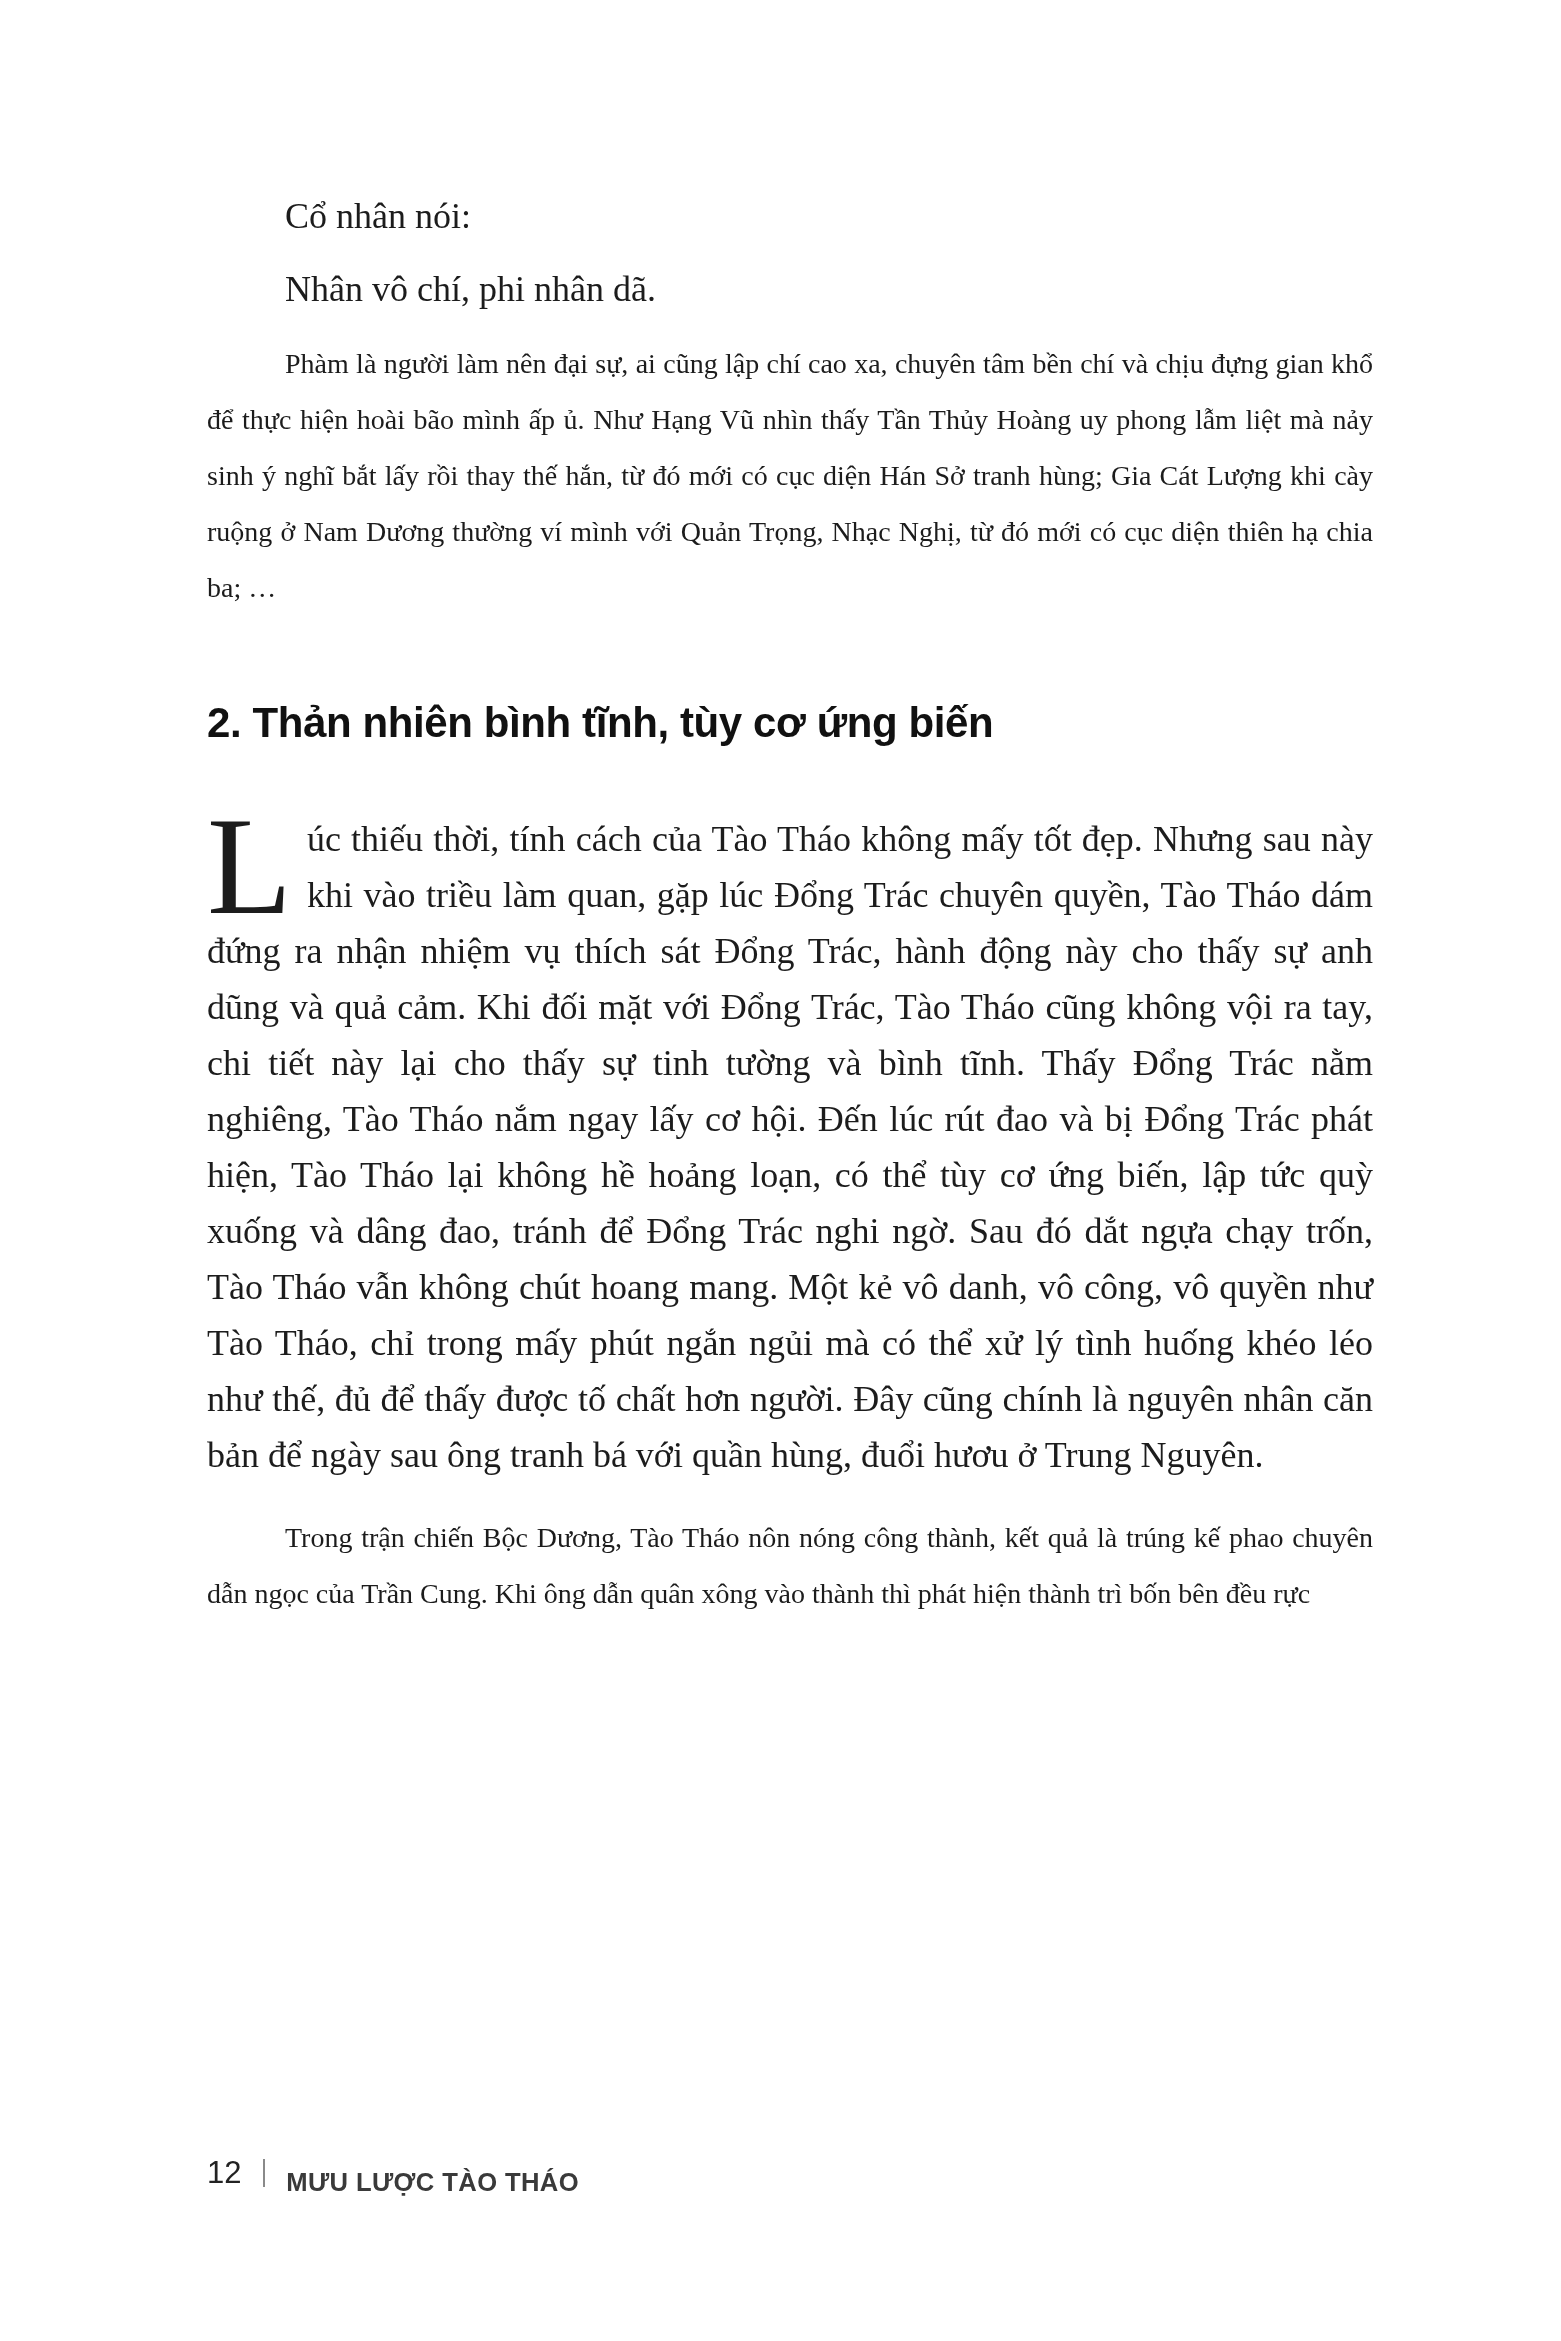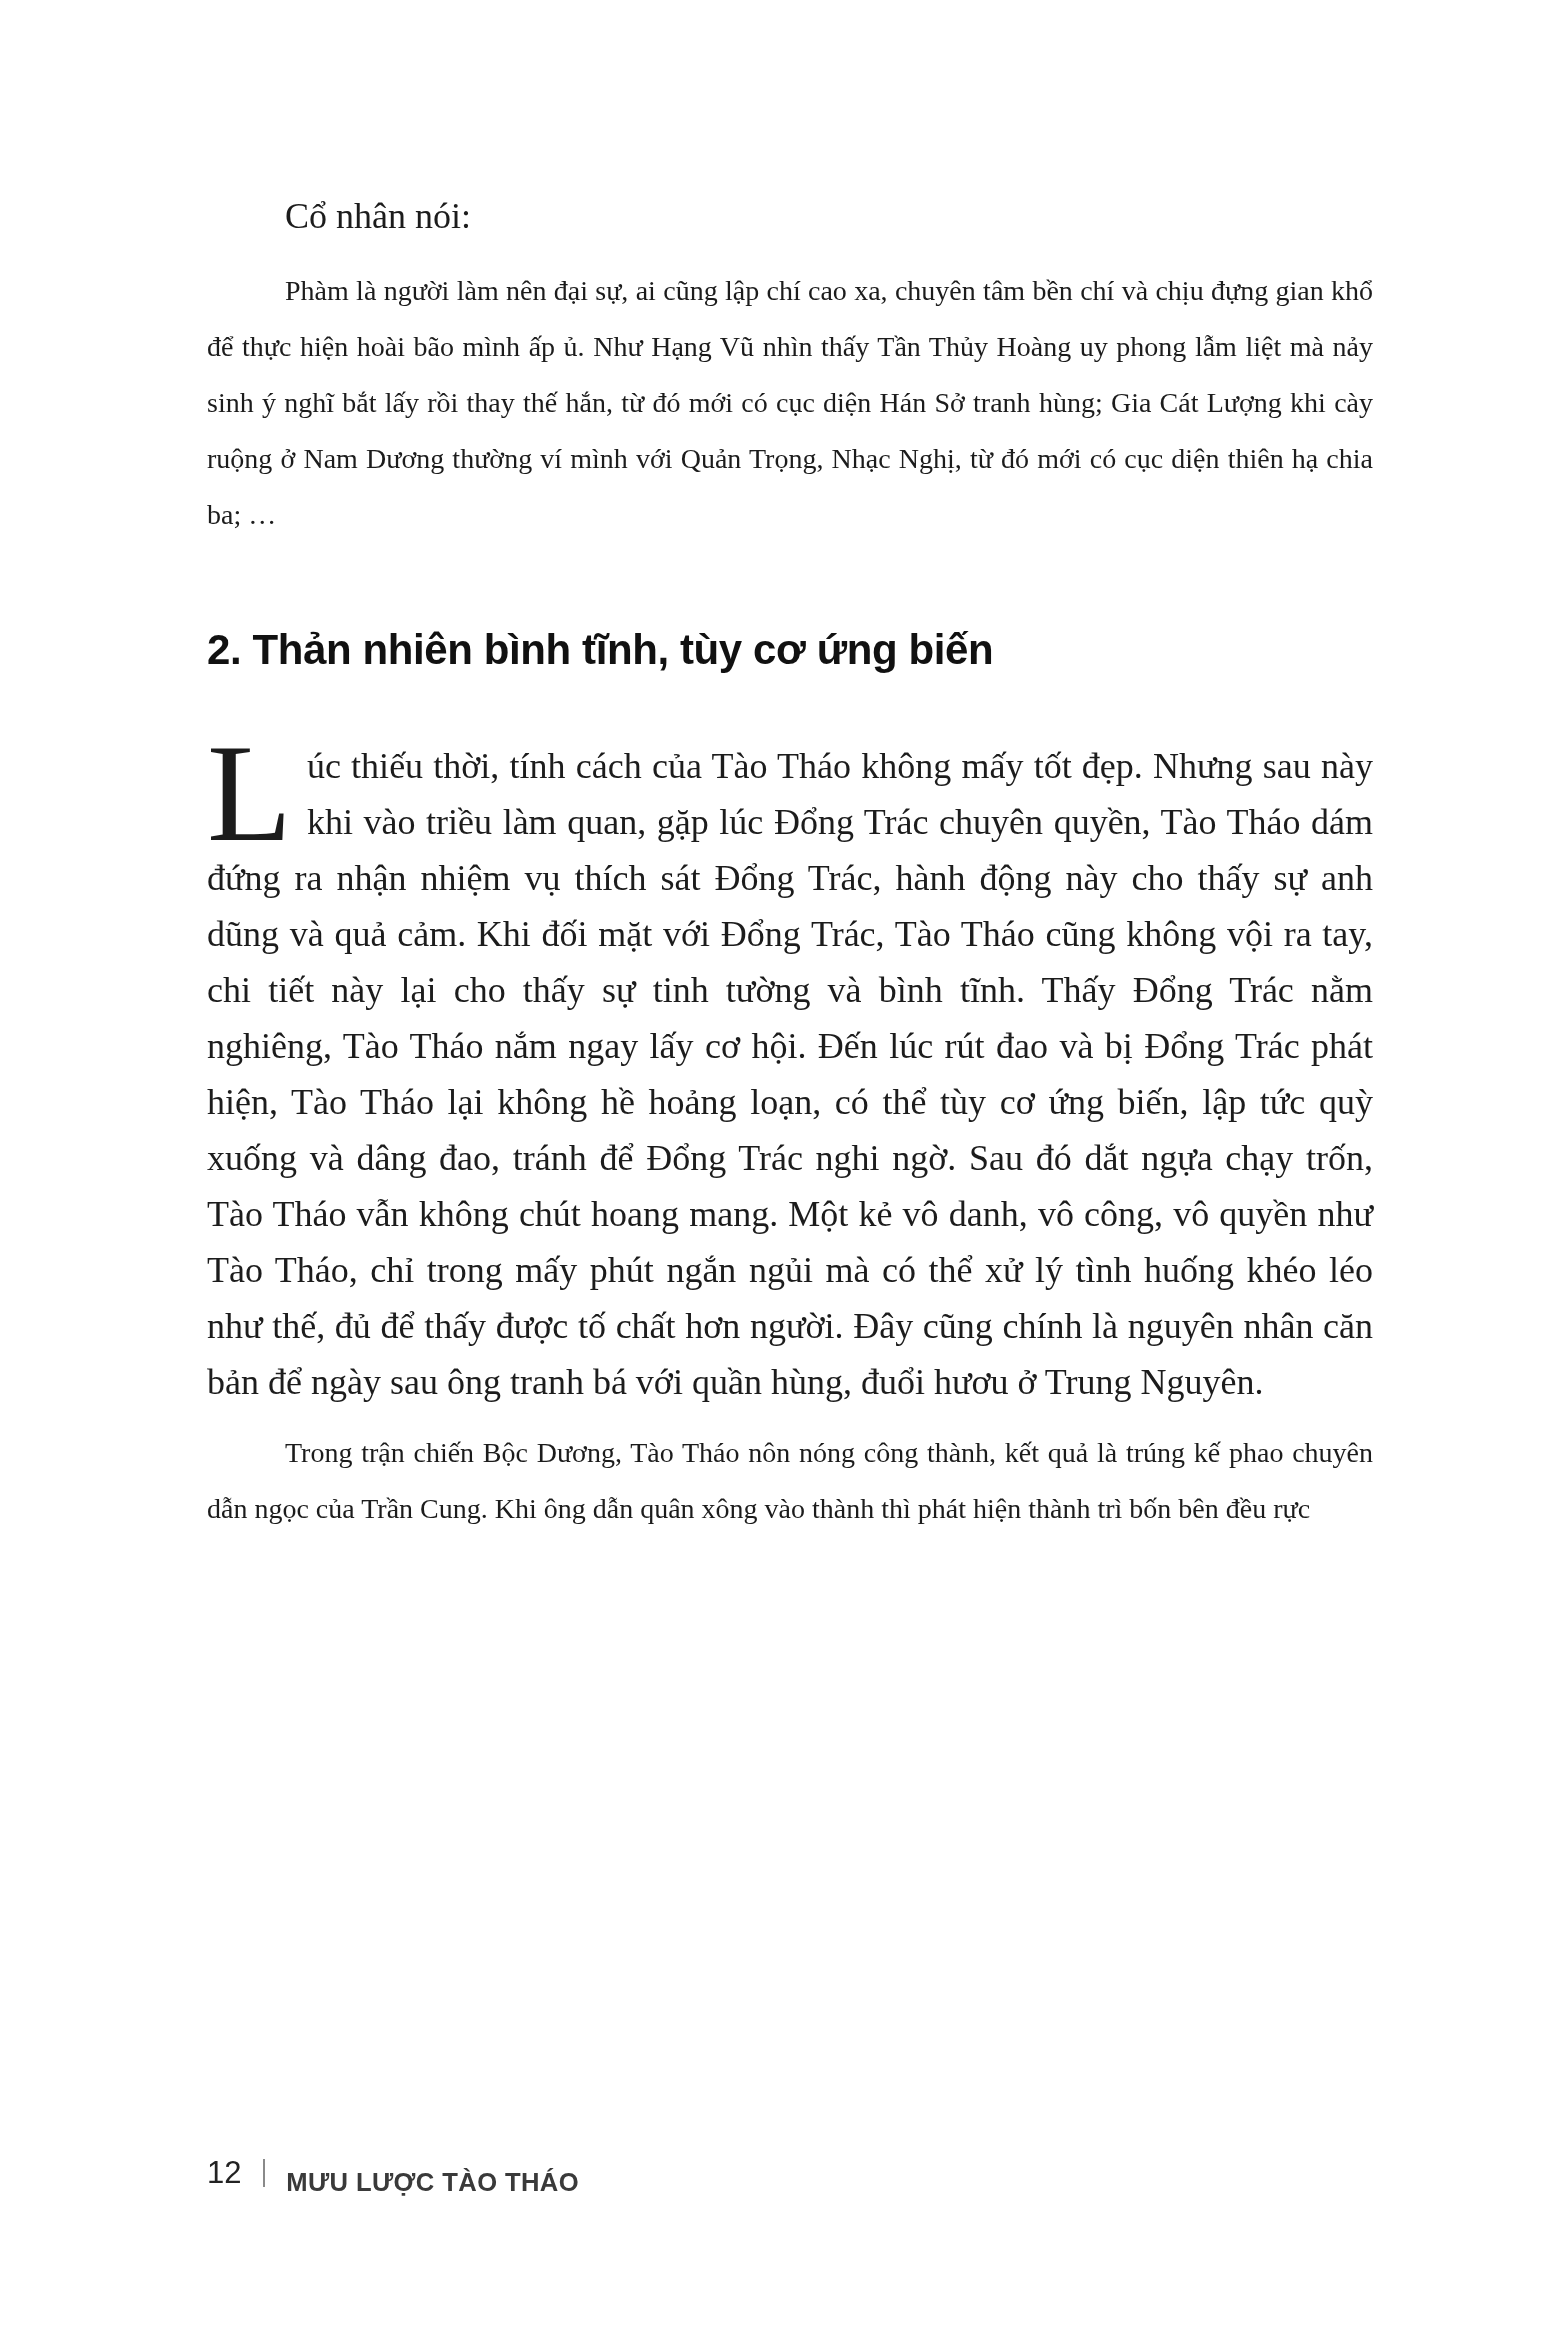--- a/index.html
+++ b/index.html
@@ -38,21 +38,21 @@
     font-size: 28px;
     line-height: 56px;
     text-align: justify;
     text-indent: 78px;
     color: #1c1c1c;
   }
   .para-first {
     margin-top: 10px;
   }
   .para-follow {
-    margin-top: 15px;
+    margin-top: 27px;
   }
 
   
   .section-heading {
     font-family: "Liberation Sans", sans-serif;
     font-weight: bold;
     font-size: 42px;
     letter-spacing: -0.4px;
     color: #111111;
     margin-top: 83px;
@@ -106,20 +106,21 @@
     margin-top: 20px;
   }
 </style>
 </head>
 <body>
 
 <div class="page">
 
   <div class="quote-block">
     <div class="quote-line">Cổ nhân nói:</div>
+    <div class="quote-line">Nhân vô chí, phi nhân dã.</div>
   </div>
 
   <p class="para para-first">Phàm là người làm nên đại sự, ai cũng lập chí cao xa, chuyên tâm bền chí và chịu đựng gian khổ để thực hiện hoài bão mình ấp ủ. Như Hạng Vũ nhìn thấy Tần Thủy Hoàng uy phong lẫm liệt mà nảy sinh ý nghĩ bắt lấy rồi thay thế hắn, từ đó mới có cục diện Hán Sở tranh hùng; Gia Cát Lượng khi cày ruộng ở Nam Dương thường ví mình với Quản Trọng, Nhạc Nghị, từ đó mới có cục diện thiên hạ chia ba; …</p>
 
   <h2 class="section-heading">2. Thản nhiên bình tĩnh, tùy cơ ứng biến</h2>
 
   <p class="para-drop"><span class="dropcap">L</span><span>úc thiếu thời, tính cách của Tào Tháo không mấy tốt đẹp. Nhưng sau này khi vào triều làm quan, gặp lúc Đổng Trác chuyên quyền, Tào Tháo dám đứng ra nhận nhiệm vụ thích sát Đổng Trác, hành động này cho thấy sự anh dũng và quả cảm. Khi đối mặt với Đổng Trác, Tào Tháo cũng không vội ra tay, chi tiết này lại cho thấy sự tinh tường và bình tĩnh. Thấy Đổng Trác nằm nghiêng, Tào Tháo nắm ngay lấy cơ hội. Đến lúc rút đao và bị Đổng Trác phát hiện, Tào Tháo lại không hề hoảng loạn, có thể tùy cơ ứng biến, lập tức quỳ xuống và dâng đao, tránh để Đổng Trác nghi ngờ. Sau đó dắt ngựa chạy trốn, Tào Tháo vẫn không chút hoang mang. Một kẻ vô danh, vô công, vô quyền như Tào Tháo, chỉ trong mấy phút ngắn ngủi mà có thể xử lý tình huống khéo léo như thế, đủ để thấy được tố chất hơn người. Đây cũng chính là nguyên nhân căn bản để ngày sau ông tranh bá với quần hùng, đuổi hươu ở Trung Nguyên.</span></p>
 
   <p class="para para-follow">Trong trận chiến Bộc Dương, Tào Tháo nôn nóng công thành, kết quả là trúng kế phao chuyên dẫn ngọc của Trần Cung. Khi ông dẫn quân xông vào thành thì phát hiện thành trì bốn bên đều rực</p>
 

